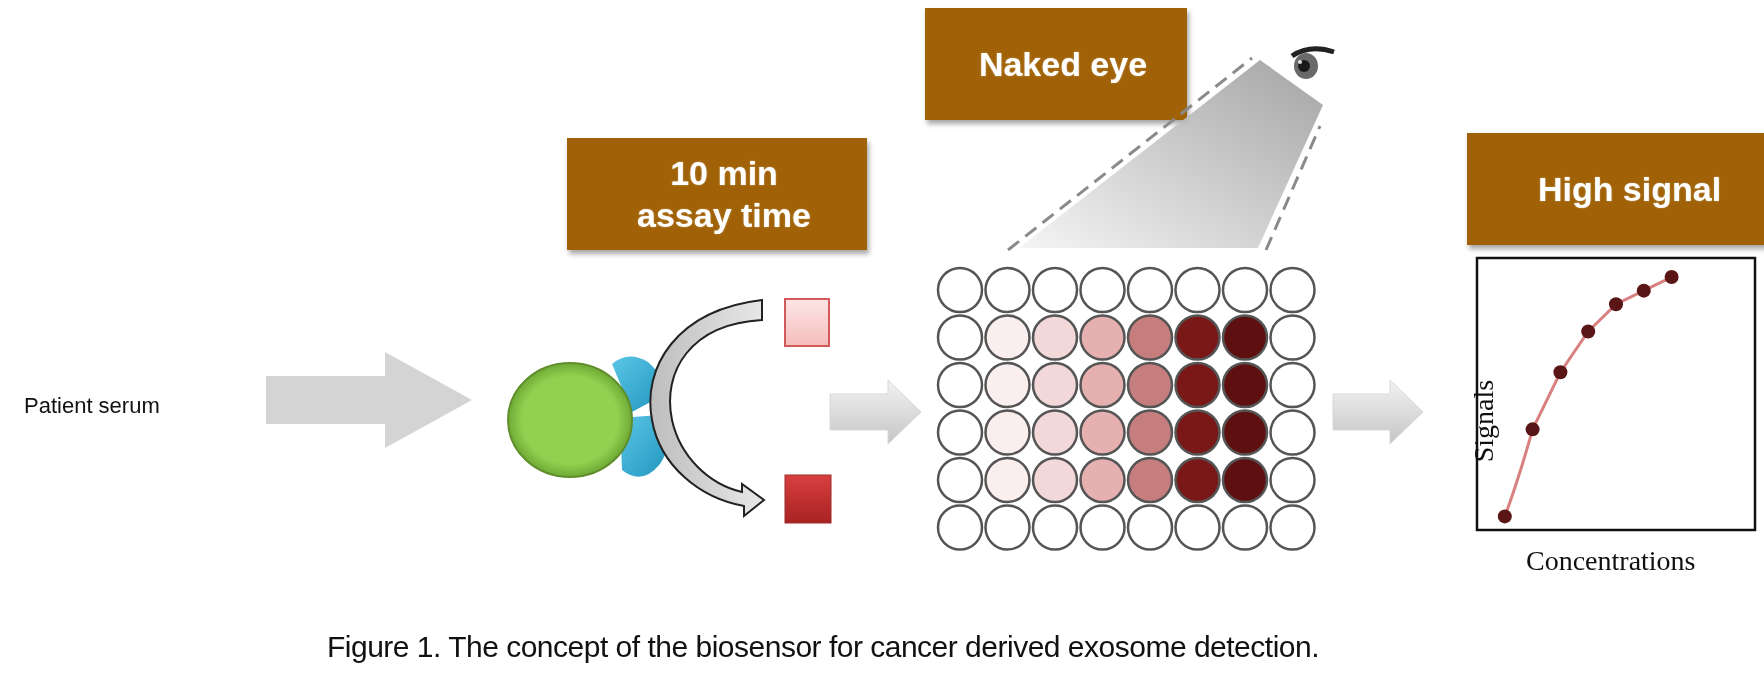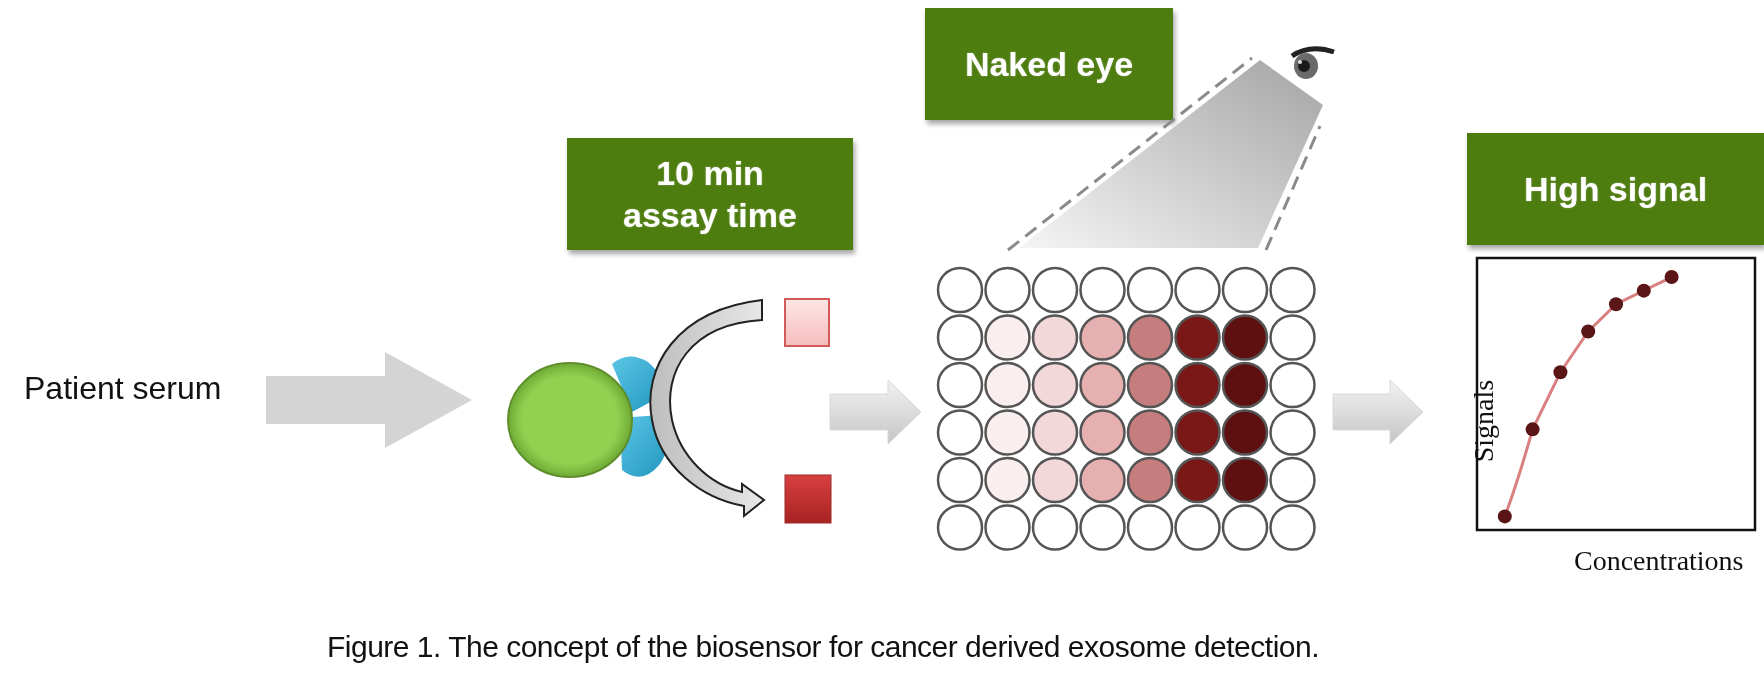--- a/index.html
+++ b/index.html
@@ -1,28 +1,29 @@
 <!DOCTYPE html>
 <html><head>
 <meta charset="utf-8">
 <style>
   html, body { margin: 0; padding: 0; background: #ffffff; }
   body { width: 1764px; height: 698px; position: relative; overflow: hidden; font-family: "Liberation Sans", sans-serif; }
   .abs { position: absolute; }
   .badge {
-    position: absolute; background: #4d7c0f; color: #fff; font-weight: bold;
+    position: absolute; background: #a16207; color: #fff; font-weight: bold;
     font-family: "Liberation Sans", sans-serif; font-size: 34px; line-height: 42px;
     text-align: center; display: flex; flex-direction: column; justify-content: center;
     box-shadow: 2px 4px 5px rgba(0,0,0,0.35);
     text-shadow: 0 0 2px rgba(255,255,255,0.4);
+    padding-left: 14px;
   }
-  .patient { left: 24px; top: 370px; font-size: 32px; color: #111; }
+  .patient { left: 24px; top: 393px; font-size: 22px; color: #111; }
   .caption { left: 0; width: 1646px; top: 630px; text-align: center; font-size: 30px; color: #111; font-family: "Liberation Sans Narrow", "Liberation Sans", sans-serif; letter-spacing: -0.5px; }
   .ylabel { left: 1424px; top: 405px; transform: rotate(-90deg); transform-origin: center; font-family: "Liberation Serif", serif; font-size: 28px; color: #111; width: 120px; text-align: center; }
-  .xlabel { left: 1526px; top: 545px; font-family: "Liberation Serif", serif; font-size: 28px; color: #111; margin-left: 48px; }
+  .xlabel { left: 1526px; top: 545px; font-family: "Liberation Serif", serif; font-size: 28px; color: #111; }
   svg { position: absolute; left: 0; top: 0; }
 </style>
 </head>
 <body>
 
 <div class="abs patient">Patient serum</div>
 
 <div class="badge" style="left:567px;top:138px;width:286px;height:112px;">
   <div>10 min</div>
   <div>assay time</div>

